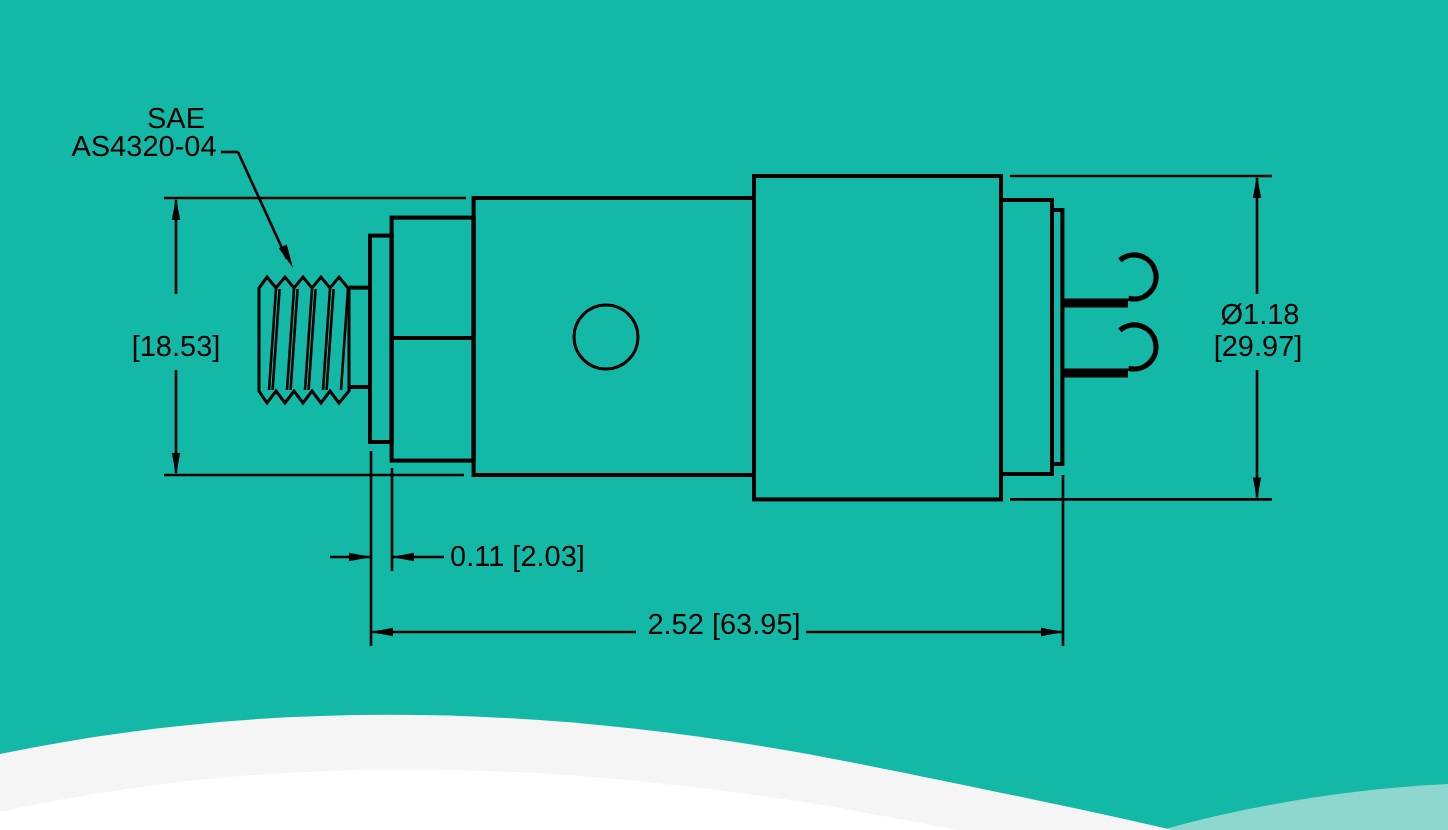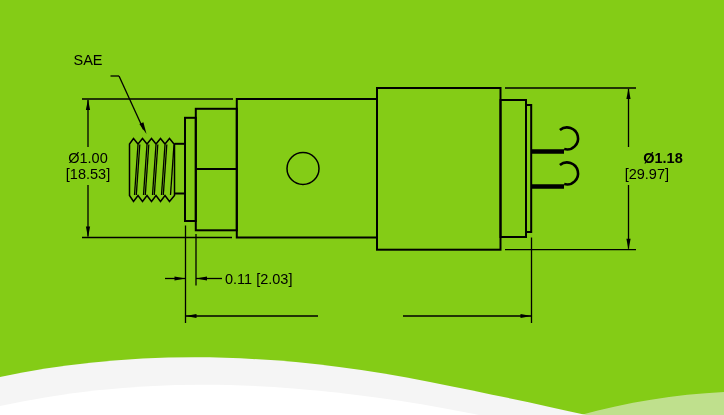--- a/index.html
+++ b/index.html
@@ -1,19 +1,19 @@
 <!DOCTYPE html>
 <html><head>
 <meta charset="utf-8">
 <style>
   html,body{margin:0;padding:0;background:#ffffff;}
   .stage{
     position:relative;
     width:724px;height:415px;
-    background:#84cc16;
+    background:#14b8a6;
     overflow:hidden;
     font-family:"Liberation Sans", sans-serif;
   }
   .stage svg{position:absolute;left:0;top:0;}
   .dim-text{
     position:absolute;
     font-size:14.5px;
     line-height:16px;
     color:#000;
     white-space:nowrap;
@@ -131,23 +131,24 @@
         <line x1="531.5" y1="237.5" x2="531.5" y2="323"></line>
         <line x1="185.5" y1="316" x2="318" y2="316"></line>
         <line x1="403" y1="316" x2="531.5" y2="316"></line>
         <polygon class="arrow" points="185.5,316 196.5,313.9 196.5,318.1"></polygon>
         <polygon class="arrow" points="531.5,316 520.5,313.9 520.5,318.1"></polygon>
       </g>
     </g>
   </svg>
 
   <div class="dim-text center" style="left:56px;top:52px;width:64px;">SAE</div>
+  <div class="dim-text center" style="left:29px;top:66px;width:86px;">AS4320-04</div>
 
-  <div class="dim-text center" style="left:48px;top:150px;width:80px;">Ø1.00</div>
   <div class="dim-text center" style="left:48px;top:166px;width:80px;">[18.53]</div>
 
-  <div class="dim-text center" style="left:623px;top:150px;width:80px;font-weight:bold;">Ø1.18</div>
-  <div class="dim-text center" style="left:589px;top:166px;width:80px;text-align:right;">[29.97]</div>
+  <div class="dim-text center" style="left:590px;top:150px;width:80px;">Ø1.18</div>
+  <div class="dim-text center" style="left:589px;top:166px;width:80px;">[29.97]</div>
 
   <div class="dim-text" style="left:225px;top:271px;">0.11 [2.03]</div>
 
+  <div class="dim-text center" style="left:312px;top:305px;width:100px;">2.52 [63.95]</div>
 
 </div>
 
 </body></html>

